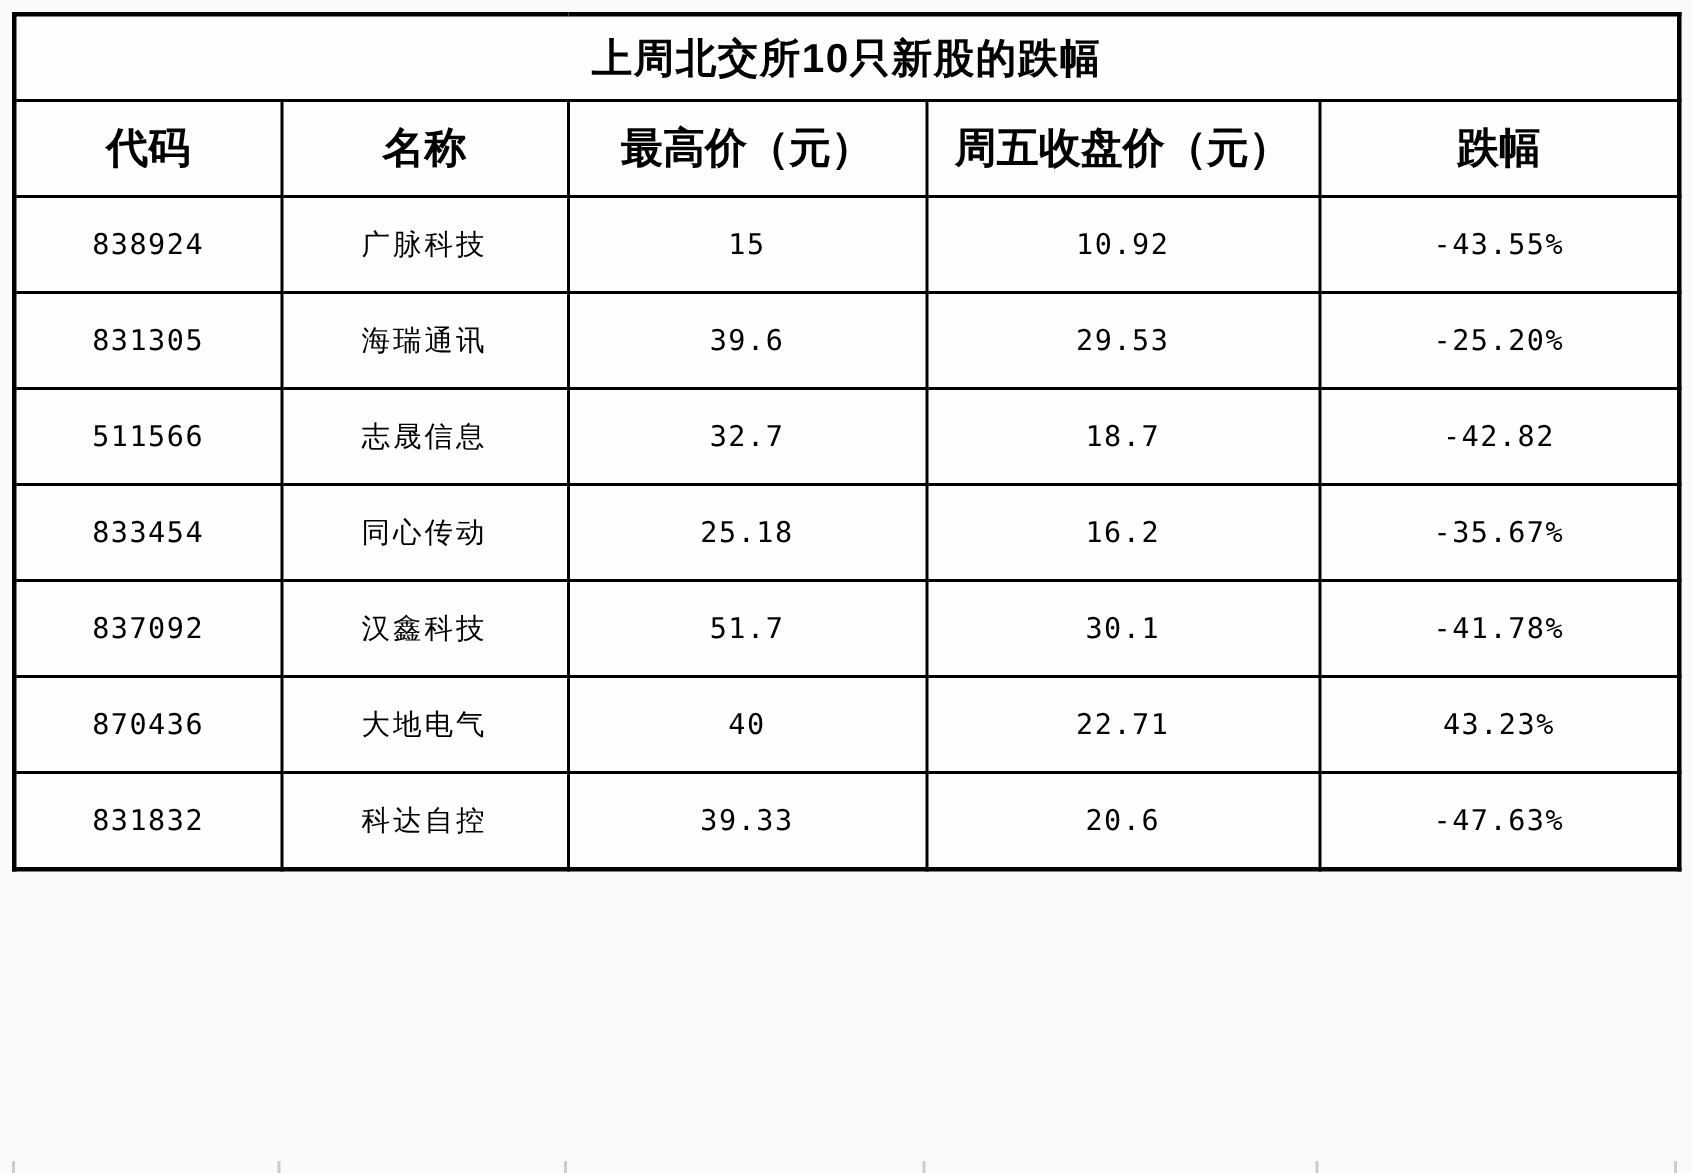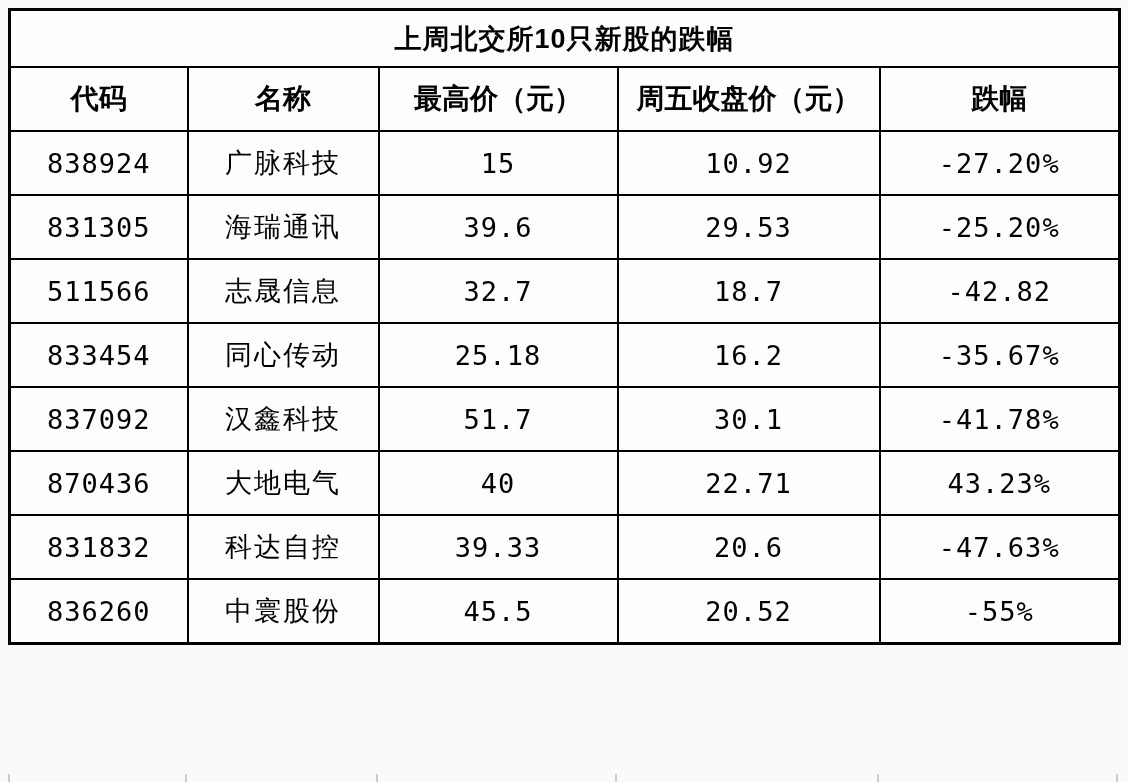--- a/index.html
+++ b/index.html
@@ -44,21 +44,21 @@
     font-family: "Liberation Sans", sans-serif;
   }
   tr.header-row th {
     height: 62px;
     font-size: 28px;
     font-weight: 700;
     font-family: "Liberation Sans", sans-serif;
   }
   tr.data-row td {
     height: 62px;
-    font-size: 27px;
+    font-size: 19px;
     font-weight: 400;
   }
   td.num {
     font-family: "DejaVu Sans Mono", monospace;
     font-size: 27px;
     letter-spacing: 1px;
   }
   td.cname {
     font-family: "Liberation Sans", sans-serif;
     letter-spacing: 2px;
@@ -103,21 +103,21 @@
         <th>周五收盘价（元）</th>
         <th>跌幅</th>
       </tr>
     </thead>
     <tbody>
       <tr class="data-row">
         <td class="num">838924</td>
         <td class="cname">广脉科技</td>
         <td class="num">15</td>
         <td class="num">10.92</td>
-        <td class="num">-27.20%</td>
+        <td class="num">-43.55%</td>
       </tr>
       <tr class="data-row">
         <td class="num">831305</td>
         <td class="cname">海瑞通讯</td>
         <td class="num">39.6</td>
         <td class="num">29.53</td>
         <td class="num">-25.20%</td>
       </tr>
       <tr class="data-row">
         <td class="num">511566</td>
@@ -147,27 +147,20 @@
         <td class="num">22.71</td>
         <td class="num">43.23%</td>
       </tr>
       <tr class="data-row">
         <td class="num">831832</td>
         <td class="cname">科达自控</td>
         <td class="num">39.33</td>
         <td class="num">20.6</td>
         <td class="num">-47.63%</td>
       </tr>
-      <tr class="data-row">
-        <td class="num">836260</td>
-        <td class="cname">中寰股份</td>
-        <td class="num">45.5</td>
-        <td class="num">20.52</td>
-        <td class="num">-55%</td>
-      </tr>
     </tbody>
   </table>
 
   <div class="cropped-strip">
     <div class="vstub" style="left:8px"></div>
     <div class="vstub" style="left:185px"></div>
     <div class="vstub" style="left:376px"></div>
     <div class="vstub" style="left:615px"></div>
     <div class="vstub" style="left:877px"></div>
     <div class="vstub" style="left:1116px"></div>

